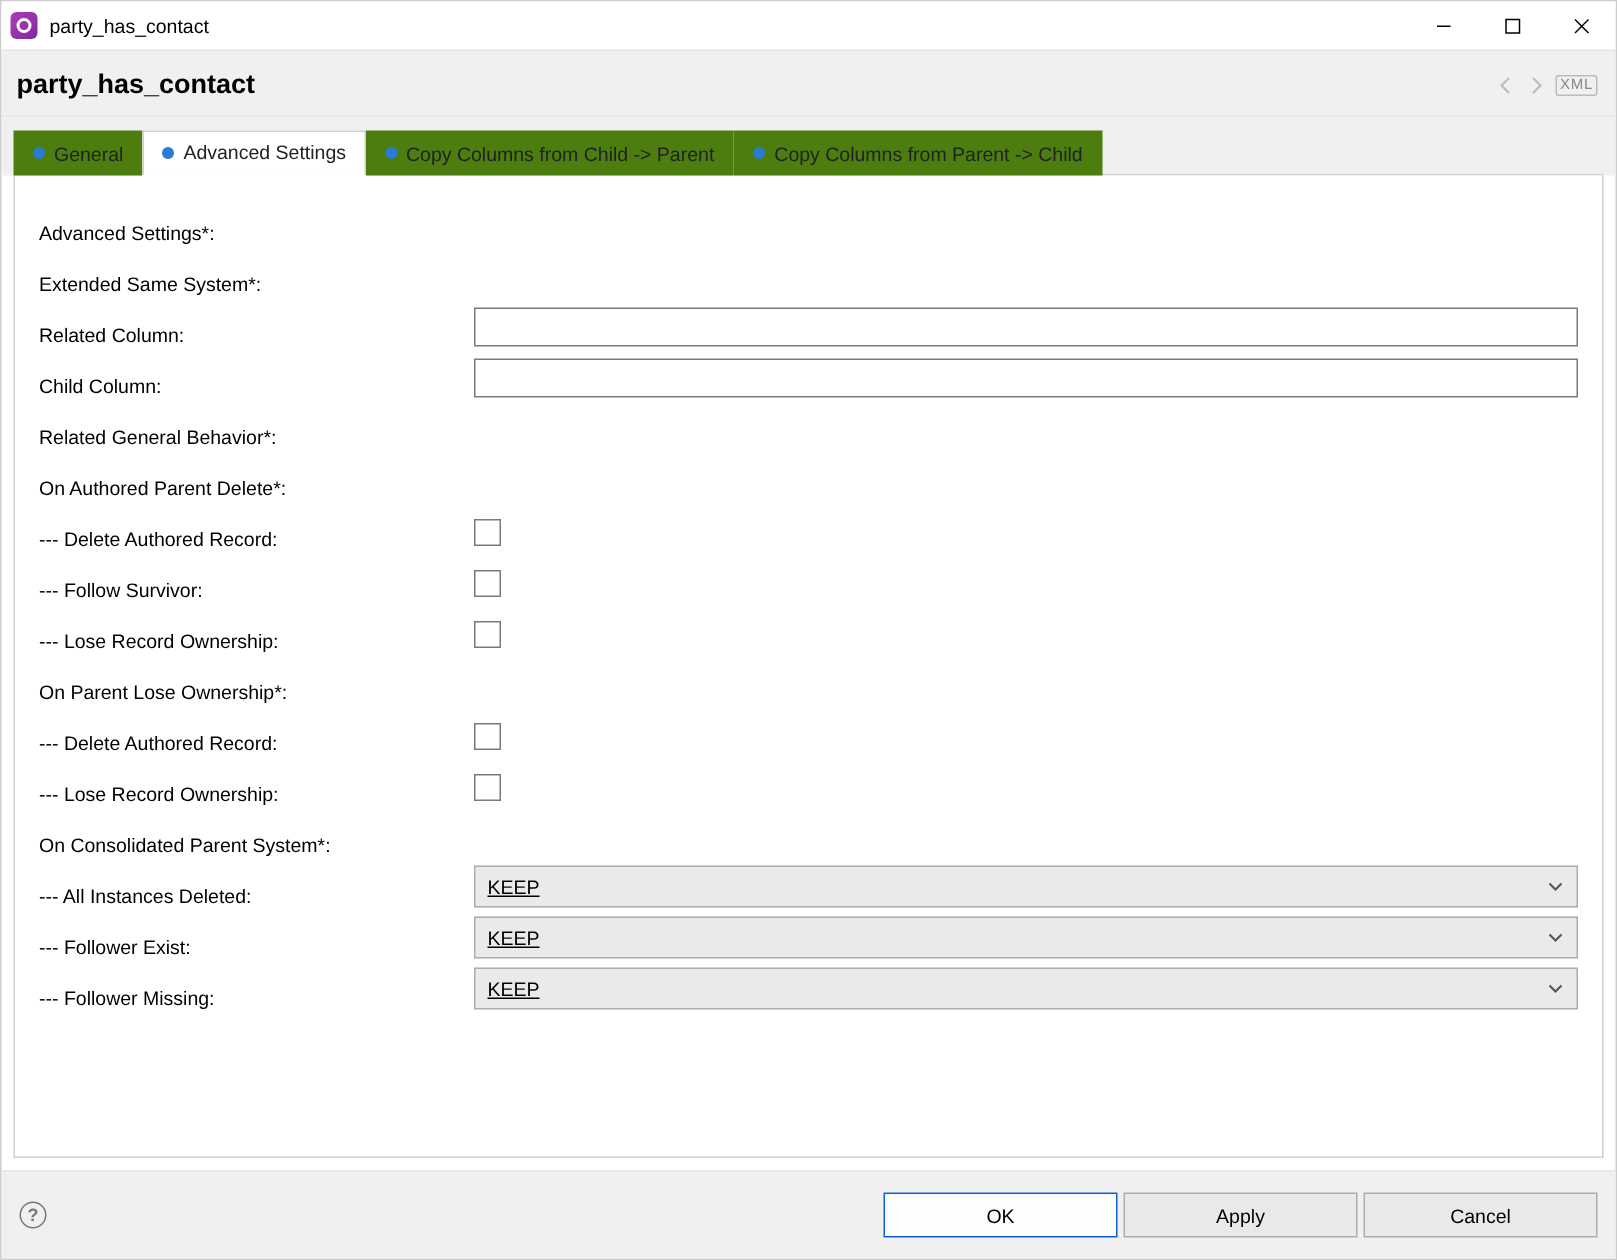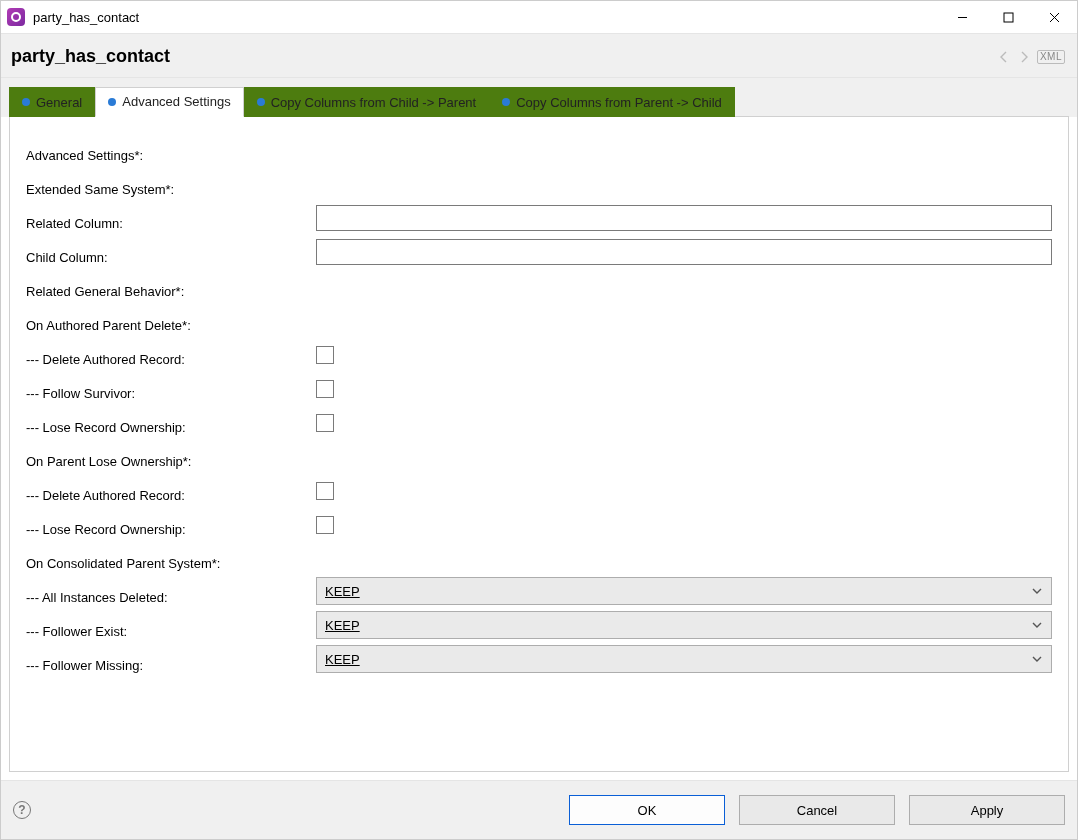--- a/index.html
+++ b/index.html
@@ -25,21 +25,21 @@
   .tab-content { flex:1; background:#fff; margin:0 8px 8px 8px; border:1px solid #d0d0d0; border-top:none; padding: 18px 16px; overflow:auto; }
   .form-row { display:flex; align-items:flex-end; min-height: 28px; margin-bottom: 6px; }
   .form-row .label { width: 290px; padding-right:8px; }
   .form-row .control { flex:1; }
   .text-input { width:100%; height:26px; border:1px solid #7a7a7a; background:#fff; padding:0 6px; font: inherit; }
   .checkbox { width:18px; height:18px; border:1px solid #7a7a7a; background:#fff; display:inline-block; }
   .select { width:100%; height:28px; border:1px solid #adadad; background:#eaeaea; padding:0 28px 0 8px; font: inherit; position:relative; display:flex; align-items:center;text-decoration:underline; }
   .select .chevron { position:absolute; right:8px; top:50%; transform:translateY(-50%); width:12px; height:12px; stroke:#555; stroke-width:1.4; fill:none; }
   .footer { background:#f0f0f0; padding: 14px 12px; display:flex; align-items:center; border-top:1px solid #e5e5e5; }
   .footer .help { width:18px; height:18px; border:1.4px solid #777; border-radius:50%; display:flex; align-items:center; justify-content:center; color:#777; font-size:12px; font-weight:600; }
-  .footer .buttons { margin-left:auto; display:flex; gap:14px; }
+  .footer .buttons { margin-left:auto; display:flex; gap:4px; }
   .btn { width:156px; height:30px; background:#e9e9e9; border:1px solid #adadad; display:flex; align-items:center; justify-content:center; font: inherit; }
   .btn.primary { border:1.5px solid #0a5fd6; background:#fdfdfd; }
 </style>
 </head>
 <body>
 
 <div class="window">
 
   <div class="titlebar">
     <span class="app-icon">
@@ -204,18 +204,18 @@
     </div>
 
   </div>
 
   <div class="footer">
     <div class="help">
       <span>?</span>
     </div>
     <div class="buttons">
       <button class="btn primary">OK</button>
+      <button class="btn">Apply</button>
       <button class="btn">Cancel</button>
-      <button class="btn">Apply</button>
     </div>
   </div>
 
 </div>
 
 </body></html>

